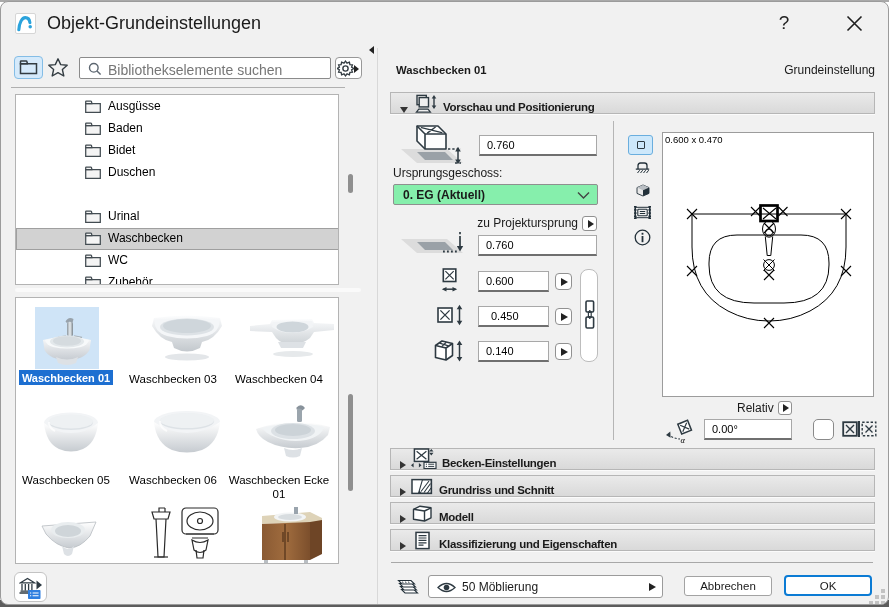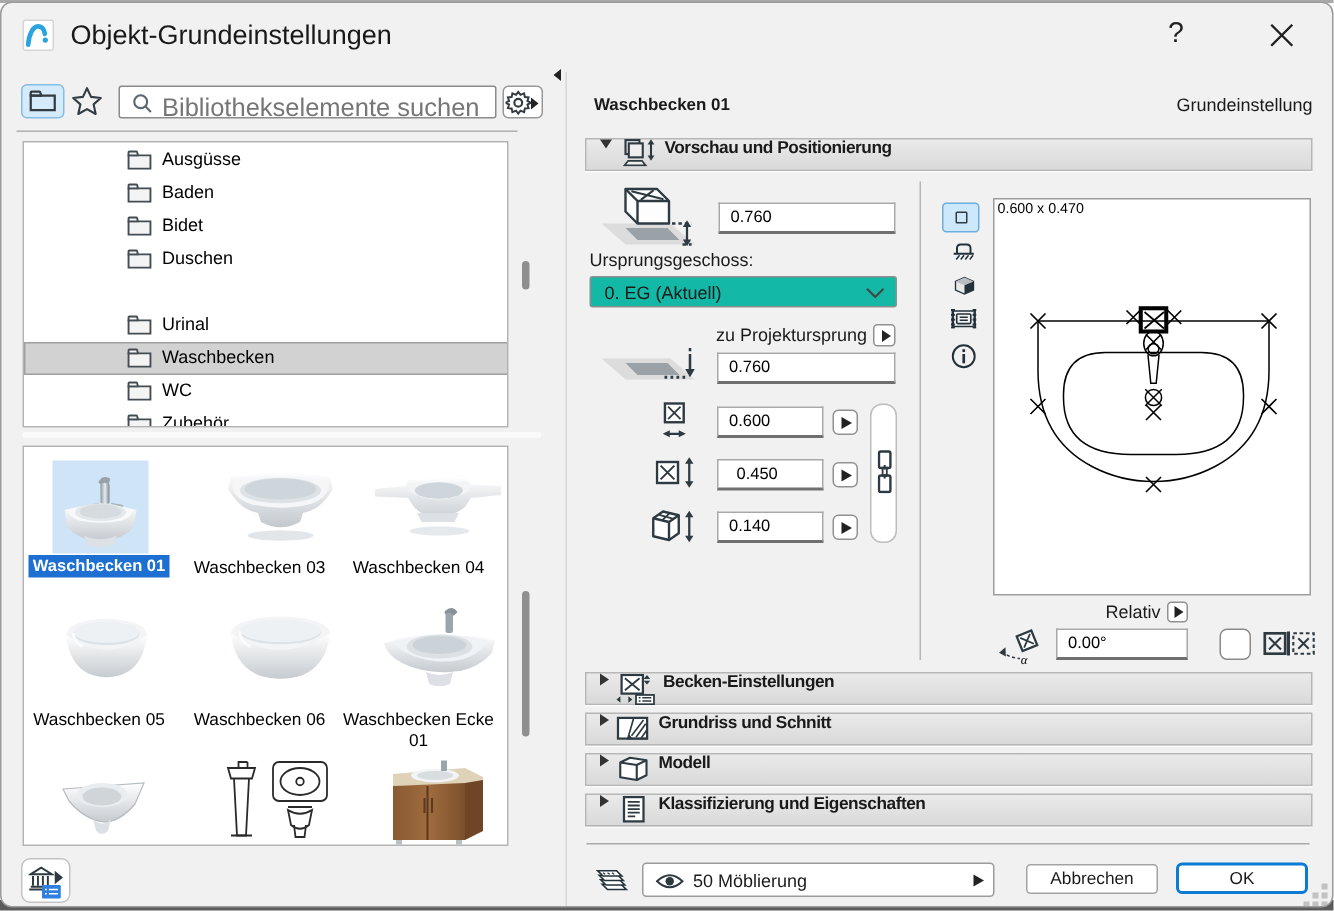--- a/index.html
+++ b/index.html
@@ -8,21 +8,21 @@
 #topband { position:absolute; left:0; top:0; width:889px; height:2px; background:#a9a9a9; }
 #dlg { position:absolute; left:0; top:1px; width:889px; height:604px;
   background:#f1f1f1; border:1px solid #9b9b9b; border-radius:8px 8px 8px 8px; overflow:hidden; }
 #belowband { position:absolute; left:0; top:600px; width:889px; height:7px; background:#5c5c5c; }
 .abs { position:absolute; }
 .t12 { font-size:12px; }
 .inp { position:absolute; background:#fff; border:1px solid #a8a8a8; border-bottom:2px solid #6f6f6f;
   font-size:11px; color:#000; padding-left:7px; display:flex; align-items:center; }
 .hdr { position:absolute; left:389px; width:485px; height:22px;
   background:linear-gradient(#eaeaea,#d9d9d9); border:1px solid #b6b6b6; box-shadow:0 1px 0 #fbfbfb;
-  display:flex; align-items:flex-start; }
+  display:flex; align-items:flex-end; }
 .hdr .tri { width:0; height:0; margin-left:9px; }
 .hdr .tri.right { border-left:6px solid #333; border-top:4px solid transparent; border-bottom:4px solid transparent; }
 .hdr .tri.down { border-top:6px solid #333; border-left:4px solid transparent; border-right:4px solid transparent; }
 .hdr .ttl { font-size:11.5px; font-weight:bold; margin-left:5px; letter-spacing:-0.3px; }
 .hdr svg { margin-left:4px; }
 .btn { position:absolute; background:#fff; border:1px solid #a8a8a8; border-radius:3px;
   display:flex; align-items:center; justify-content:center; font-size:12px; }
 .arrbtn { position:absolute; background:#fff; border:1px solid #919191; border-radius:3px;
   display:flex; align-items:center; justify-content:center; }
 .arrbtn .tri { width:0; height:0; border-left:7px solid #222; border-top:4.5px solid transparent; border-bottom:4.5px solid transparent; margin-left:2px;}
@@ -56,21 +56,21 @@
     </svg>
   </div>
   <svg class="abs" style="left:46px;top:55px;" width="22" height="21" viewBox="0 0 22 21">
     <path d="M11 1.8 L13.7 7.6 L20.2 8.3 L15.4 12.6 L16.8 19 L11 15.7 L5.2 19 L6.6 12.6 L1.8 8.3 L8.3 7.6 Z" fill="none" stroke="#333c42" stroke-width="1.4" stroke-linejoin="round"></path>
   </svg>
   <div class="abs" style="left:78px;top:55px;width:252px;height:22px;background:#fff;border:1px solid #8b8b8b;border-radius:2px;">
     <svg class="abs" style="left:8px;top:4px;" width="14" height="14" viewBox="0 0 14 14">
       <circle cx="5.8" cy="5.8" r="4.3" fill="none" stroke="#5c6670" stroke-width="1.4"></circle>
       <path d="M9 9 L12.6 12.6" stroke="#5c6670" stroke-width="1.4"></path>
     </svg>
-    <div class="abs" style="left:28px;top:4px;font-size:17px;color:#767676;">Bibliothekselemente suchen</div>
+    <div class="abs" style="left:28px;top:4px;font-size:14px;color:#767676;">Bibliothekselemente suchen</div>
   </div>
   <div class="abs" style="left:334px;top:55px;width:27px;height:22px;background:#fff;border:1px solid #989898;border-radius:4px;">
     <svg class="abs" style="left:1px;top:2px;" width="17" height="17" viewBox="0 0 17 17">
       <path d="M8.5 1.2 L10 3.2 L12.4 2.2 L12.9 4.7 L15.4 4.9 L14.6 7.3 L16.8 8.5 L14.6 9.7 L15.4 12.1 L12.9 12.3 L12.4 14.8 L10 13.8 L8.5 15.8 L7 13.8 L4.6 14.8 L4.1 12.3 L1.6 12.1 L2.4 9.7 L0.2 8.5 L2.4 7.3 L1.6 4.9 L4.1 4.7 L4.6 2.2 L7 3.2 Z" fill="none" stroke="#333c42" stroke-width="1.3"></path>
       <circle cx="8.5" cy="8.5" r="2.6" fill="none" stroke="#333c42" stroke-width="1.4"></circle>
     </svg>
     <div class="abs" style="left:18px;top:7px;width:0;height:0;border-left:5px solid #222;border-top:4px solid transparent;border-bottom:4px solid transparent;"></div>
   </div>
   <div class="abs" style="left:368px;top:44px;width:0;height:0;border-right:5px solid #222;border-top:4px solid transparent;border-bottom:4px solid transparent;"></div>
 
@@ -295,21 +295,21 @@
     <g stroke="#2e3a42" stroke-width="1.7" fill="none" stroke-dasharray="2.3 2">
       <path d="M51 29 h13 M58 43 h6"></path>
     </g>
     <path d="M61 30 v11" stroke="#2e3a42" stroke-width="1.5"></path>
     <path d="M61 26.8 l2.8 4.6 h-5.6 z" fill="#2e3a42"></path>
     <path d="M61 44.2 l2.8 -4.6 h-5.6 z" fill="#2e3a42"></path>
   </svg>
   <div class="inp" style="left:478px;top:133px;width:118px;height:21px;">0.760</div>
 
   <div class="abs t12" style="left:392px;top:164px;">Ursprungsgeschoss:</div>
-  <div class="abs" style="left:392px;top:182px;width:205px;height:21px;background:#14b8a6;border:1px solid #8f8f8f;border-radius:2px;">
+  <div class="abs" style="left:392px;top:182px;width:205px;height:21px;background:#86efac;border:1px solid #8f8f8f;border-radius:2px;font-weight:bold;">
     <div class="abs t12" style="left:9px;top:3px;">0. EG (Aktuell)</div>
     <svg class="abs" style="left:183px;top:6px;" width="13" height="9" viewBox="0 0 13 9">
       <path d="M1 1.5 L6.5 7 L12 1.5" fill="none" stroke="#444" stroke-width="1.4"></path>
     </svg>
   </div>
 
   <div class="abs t12" style="left:440px;top:214px;width:137px;text-align:right;">zu Projektursprung</div>
   <div class="arrbtn" style="left:581px;top:214px;width:15px;height:15px;border-radius:3px;">
       <span class="tri" style="border-left-width:6px;border-top-width:4px;border-bottom-width:4px;"></span>
     </div>

